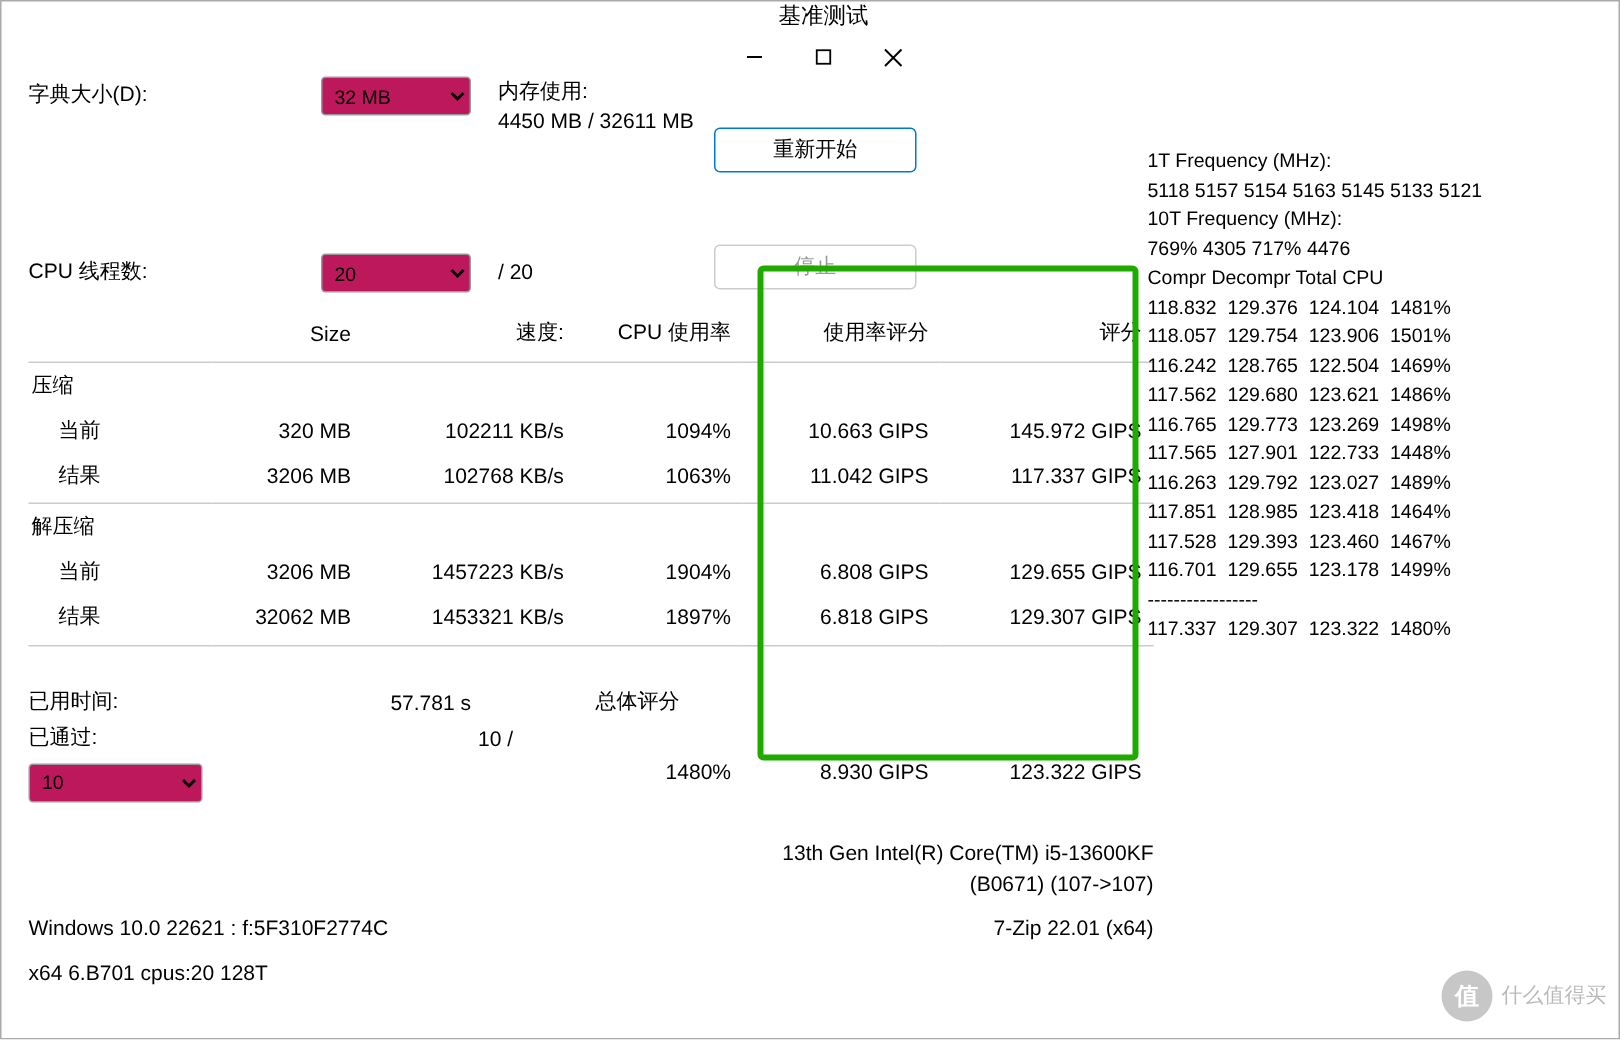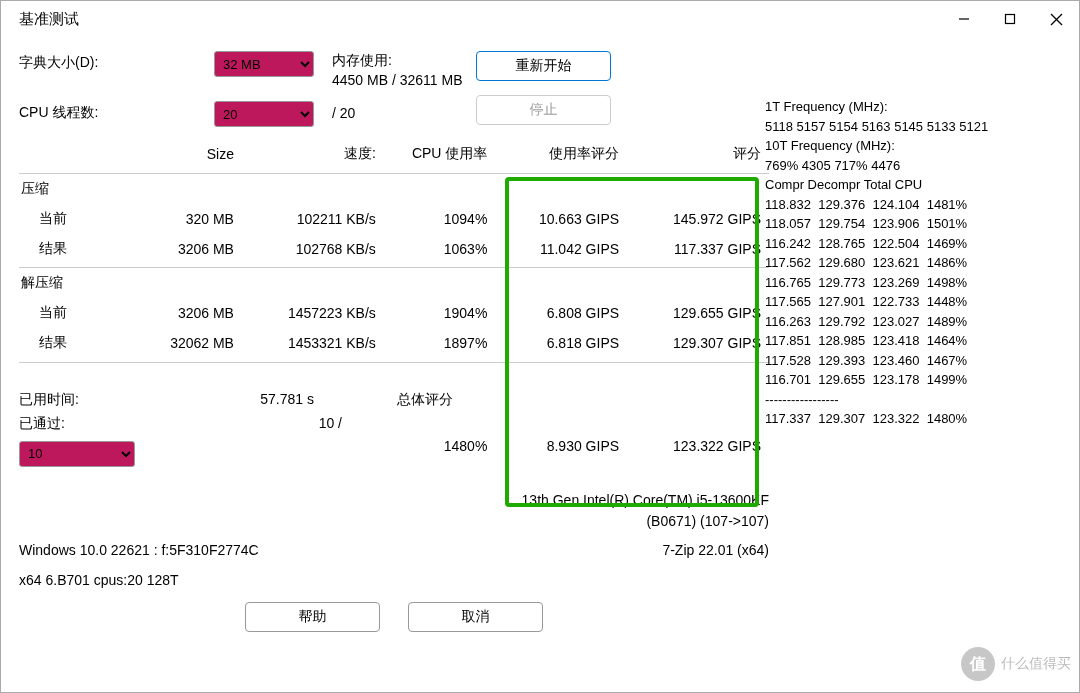--- a/index.html
+++ b/index.html
@@ -1,41 +1,41 @@
 <!DOCTYPE html>
 <html><head>
   <meta charset="utf-8">
   <style>
     * { box-sizing: border-box; margin: 0; padding: 0; }
     body { font-family: "Microsoft YaHei", "Segoe UI", sans-serif; font-size: 13px; color: #000; background: #fff; width: 1080px; height: 693px; overflow: hidden; position: relative; }
     .window { width: 1080px; height: 693px; border: 1px solid #aaa; background: #fff; position: relative; }
-    .titlebar { height: 36px; display: flex; align-items: center; justify-content: space-between; padding: 0 0 0 18px; font-size: 15px; }
+    .titlebar { height: 36px; display: flex; align-items: center; justify-content: space-between; padding: 0 0 0 18px; font-size: 15px; flex-direction: column; }
     .titlebar .controls { display: flex; }
     .titlebar .controls .btn { width: 46px; height: 36px; display: flex; align-items: center; justify-content: center; }
     .titlebar .controls svg { display: block; }
     .content { padding: 14px 18px 0 18px; position: relative; }
     .left-controls { width: 600px; }
     .ctrl-row { display: flex; align-items: flex-start; margin-bottom: 10px; }
     .lbl { width: 195px; font-size: 14px; padding-top: 3px; }
     select { width: 100px; height: 26px; font-size: 13px; border: 1px solid #999; border-radius: 3px; background: #be185d; padding: 0 4px; }
     .mem { margin-left: 18px; font-size: 14px; line-height: 1.4; }
     .action-col { display: flex; flex-direction: column; gap: 14px; margin-left: auto; margin-right: 8px; }
-    .winbtn { width: 135px; height: 30px; border: 1px solid #0078d4; border-radius: 4px; background: #fff; font-size: 14px; color: #000; cursor: pointer; }
+    .winbtn { width: 135px; height: 30px; border: 1px solid #0078d4; border-radius: 4px; background: #fff; font-size: 14px; color: #000; cursor: pointer; margin-top: 34px; }
     .winbtn.disabled { border-color: #ccc; color: #999; cursor: default; }
     .right-panel { position: absolute; top: 60px; right: 14px; width: 300px; font-size: 13px; line-height: 1.5; }
     .right-panel .mono { font-family: inherit; white-space: pre; }
     .table-area { width: 750px; margin-top: 12px; }
     table { width: 100%; border-collapse: collapse; font-size: 14px; }
     th, td { text-align: right; padding: 6px 8px; height: 30px; font-weight: normal; }
     th.hdr, td.first { text-align: left; }
     tr.sep td { border-bottom: 1px solid #ccc; height: 4px; padding: 0; }
     .section-label { text-align: left; padding-left: 2px; }
     .indent { padding-left: 20px; }
     .highlight-box { position: absolute; border: 4px solid #1faa00; border-radius: 4px; pointer-events: none; }
-    .elapsed-row { display: flex; margin-top: 28px; font-size: 14px; }
+    .elapsed-row { display: flex; margin-top: 28px; font-size: 14px; align-items: center; }
     .elapsed-row .elbl { width: 195px; }
     .elapsed-row .eval { width: 100px; text-align: right; }
     .total-score-label { position: absolute; font-size: 14px; }
     .footer-info { width: 750px; text-align: right; font-size: 14px; margin-top: 20px; line-height: 1.5; }
     .sysinfo { display: flex; justify-content: space-between; font-size: 14px; margin-top: 10px; width: 750px; }
     .extra-line { font-size: 14px; margin-top: 14px; }
     .bottom-buttons { display: flex; gap: 28px; justify-content: center; width: 750px; margin-top: 14px; }
     .watermark { position: absolute; right: 8px; bottom: 8px; width: 160px; height: 40px; display: flex; align-items: center; justify-content: flex-end; gap: 6px; color: rgba(0,0,0,0.28); font-size: 14px; }
     .watermark .circ { width: 34px; height: 34px; border-radius: 50%; background: rgba(0,0,0,0.22); display: flex; align-items: center; justify-content: center; color: #fff; font-size: 16px; font-weight: bold; }
     .sel-small { width: 116px; }

